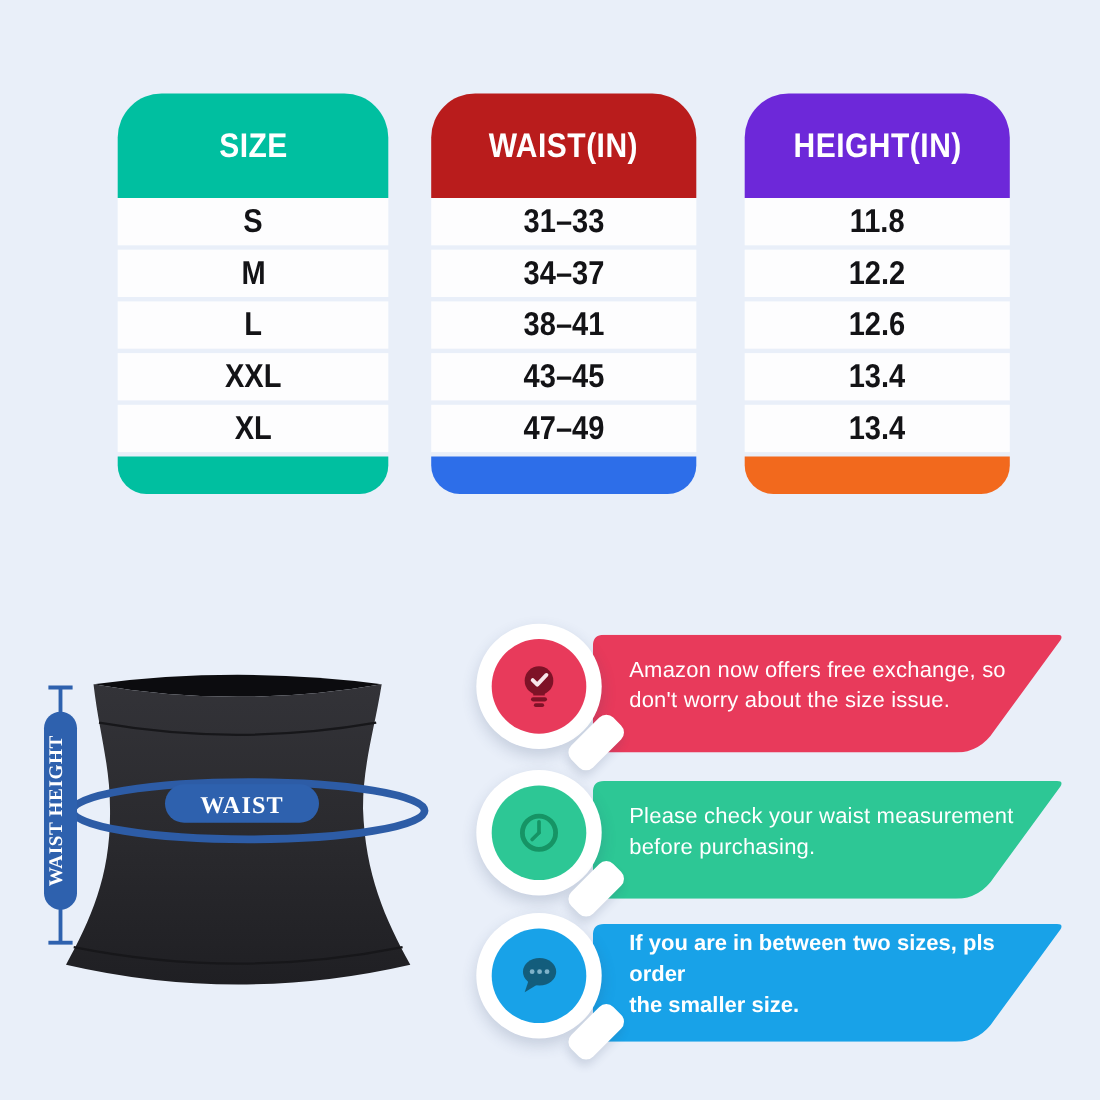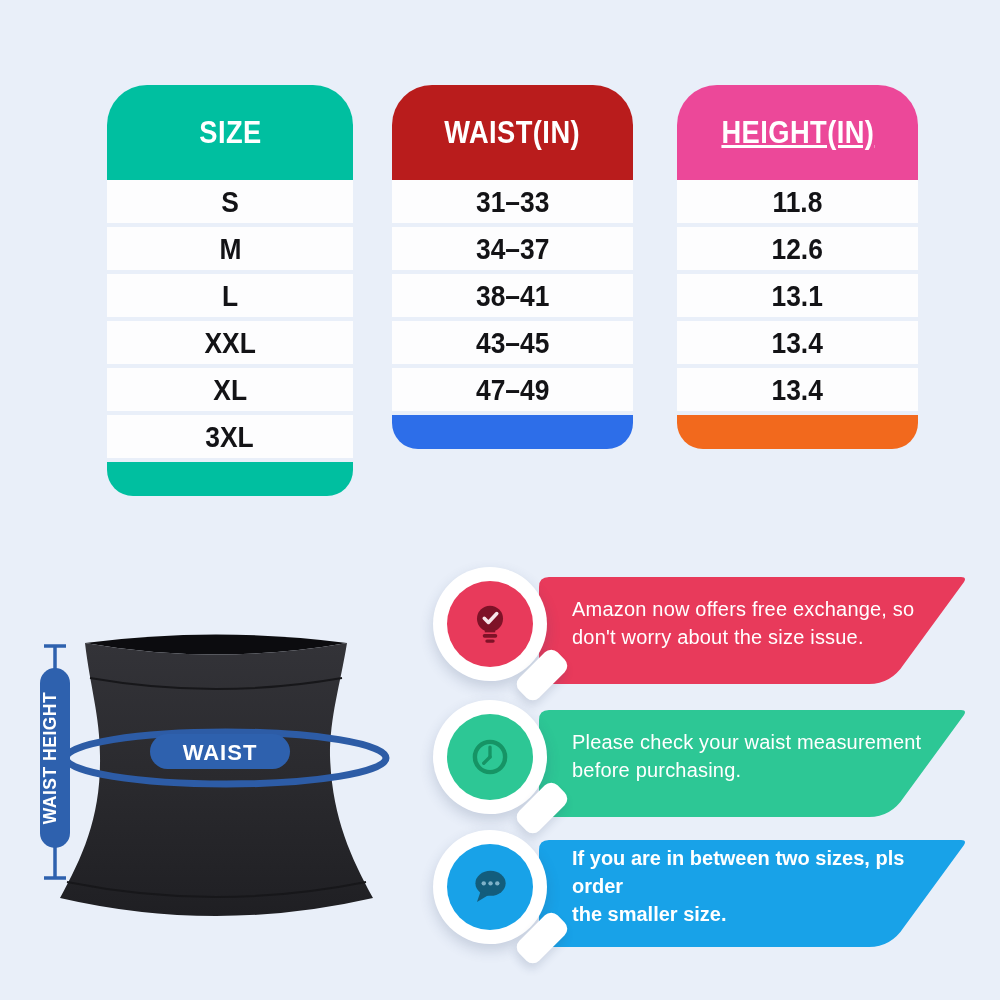--- a/index.html
+++ b/index.html
@@ -24,21 +24,21 @@
   .col-header .t, .cell .t { display: inline-block; transform: scaleX(.88); white-space: nowrap; }
   .cells { display: flex; flex-direction: column; gap: 4px; background: transparent; }
   .cell {
     height: 43px; background: #fdfdfe;
     display: flex; align-items: center; justify-content: center;
     font-size: 30px; font-weight: 700; color: #131316;
   }
   .col-footer { margin-top: 4px; height: 34px; border-radius: 0 0 26px 26px; }
 
   
-  .trainer-wrap { position: absolute; left: 20px; top: 616px; width: 420px; height: 315px; }
+  .trainer-wrap { position: absolute; left: 20px; top: 595px; width: 420px; height: 315px; font-family: Liberation Serif, serif; }
   .trainer-wrap svg { width: 100%; height: 100%; display: block; }
 
   
   .callout { position: absolute; left: 433px; width: 540px; height: 107px; }
   .banner { position: absolute; left: 106px; top: 0; width: 428px; height: 107px; z-index: 1; }
   .banner svg { width: 100%; height: 100%; display: block; }
   .callout-text {
     position: absolute; left: 139px; top: 0; width: 378px; height: 92px; z-index: 4;
     display: flex; align-items: center;
     color: #ffffff; font-size: 20px; line-height: 28px; letter-spacing: .2px;
@@ -81,23 +81,20 @@
           </div>
           <div class="cell">
             <span class="t">L</span>
           </div>
           <div class="cell">
             <span class="t">XXL</span>
           </div>
           <div class="cell">
             <span class="t">XL</span>
           </div>
-          <div class="cell">
-            <span class="t">3XL</span>
-          </div>
         </div>
         <div class="col-footer" style="background: rgb(0, 191, 160);"></div>
       </div>
       <div class="col" style="left: 363px; width: 270px;">
         <div class="col-header" style="background: #b91c1c;">
           <span class="t">WAIST(IN)</span>
         </div>
         <div class="cells">
           <div class="cell">
             <span class="t">31–33</span>
@@ -111,32 +108,32 @@
           <div class="cell">
             <span class="t">43–45</span>
           </div>
           <div class="cell">
             <span class="t">47–49</span>
           </div>
         </div>
         <div class="col-footer" style="background: rgb(45, 110, 233);"></div>
       </div>
       <div class="col" style="left: 648px; width: 270px;">
-        <div class="col-header" style="background: #ec4899; text-decoration: underline;">
+        <div class="col-header" style="background: #6d28d9;">
           <span class="t">HEIGHT(IN)</span>
         </div>
         <div class="cells">
           <div class="cell">
             <span class="t">11.8</span>
           </div>
           <div class="cell">
+            <span class="t">12.2</span>
+          </div>
+          <div class="cell">
             <span class="t">12.6</span>
-          </div>
-          <div class="cell">
-            <span class="t">13.1</span>
           </div>
           <div class="cell">
             <span class="t">13.4</span>
           </div>
           <div class="cell">
             <span class="t">13.4</span>
           </div>
         </div>
         <div class="col-footer" style="background: rgb(242, 105, 29);"></div>
       </div>

